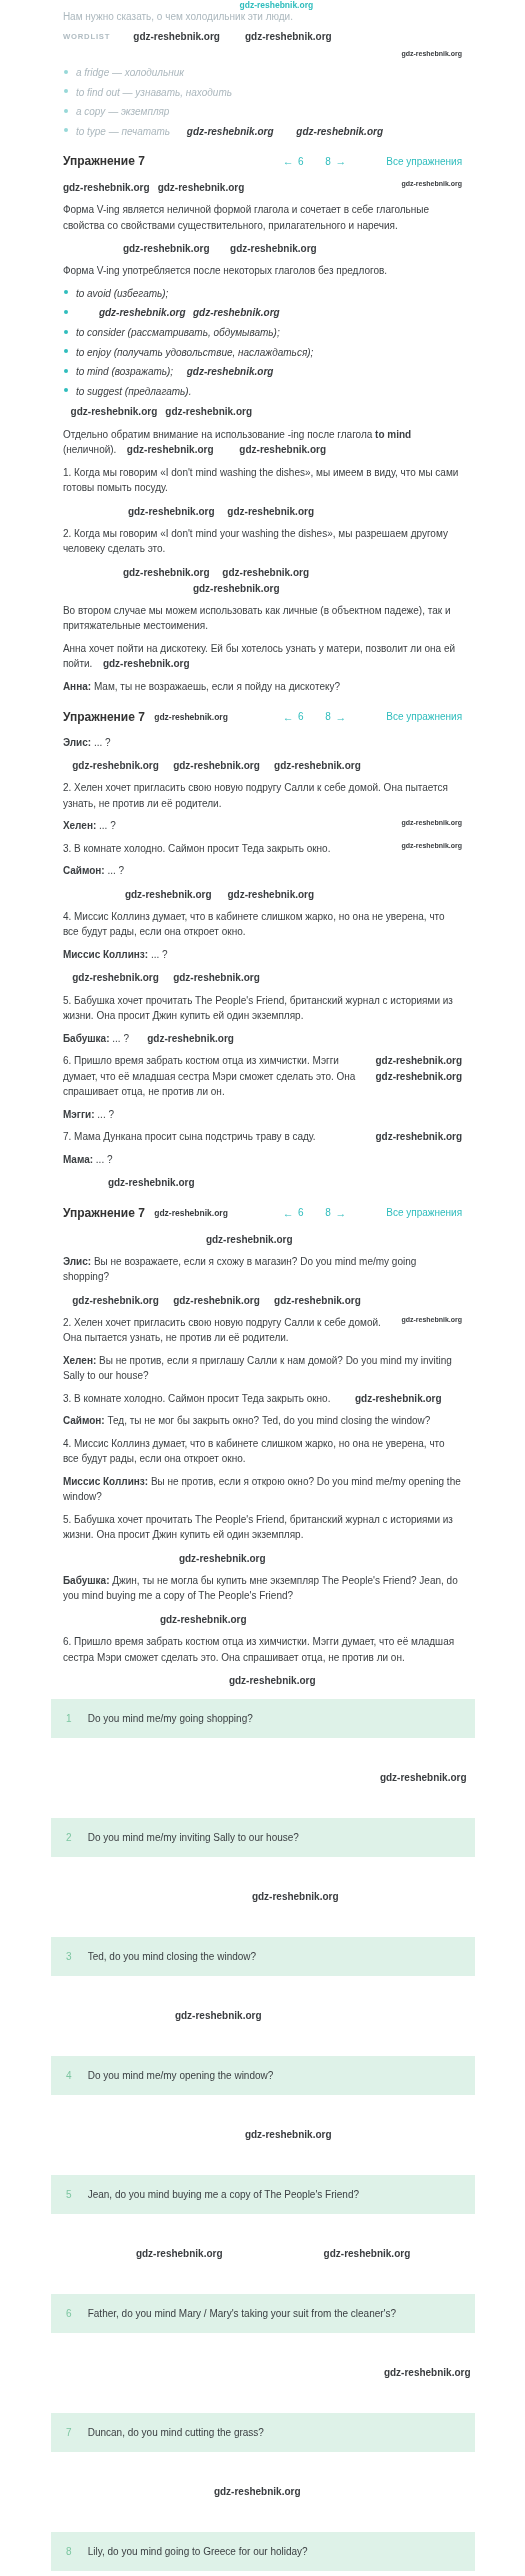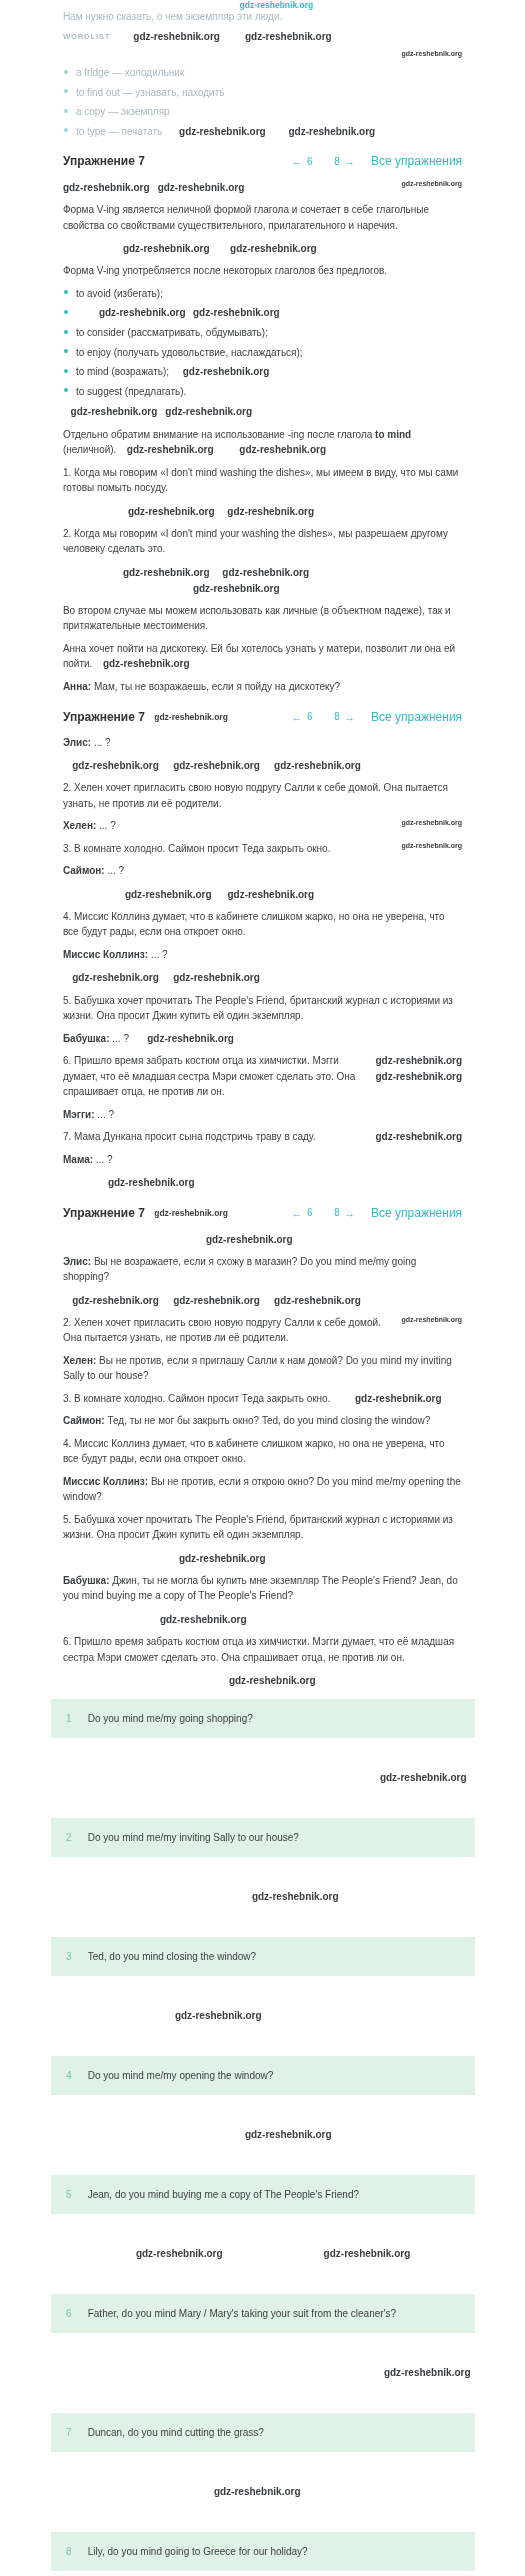--- a/index.html
+++ b/index.html
@@ -5,55 +5,55 @@
   :root { --accent:#2fbdbd; --answer-row-bg:#def2e8; --answer-number:#7cc6a1; }
   * { margin:0; padding:0; box-sizing:border-box; }
   html,body { background:#fff; }
   body { font-family:"Liberation Sans","DejaVu Sans",sans-serif; color:#3b3f42; }
   .page { position:relative; width:424px; min-height:2576px; margin:0 auto; padding:1.5px 12.4px 0; overflow:hidden; background:#fff; }
   .para { font-size:10px; line-height:1.55; margin:7px 0; }
   .faded { color:#acb8be; }
   .wordlist-label { font-size:7.7px; letter-spacing:0.8px; color:#b0bcc2; font-weight:700; }
   .label-row { display:flex; align-items:center; margin:2.3px 0; }
   .bullets { list-style:none; margin:3.1px 0; }
-  .bullets li { position:relative; padding-left:13px; margin:4.6px 0; font-size:10px; line-height:1.5; }
+  .bullets li { position:relative; padding-left:13px; margin:4.6px 0; font-size:10px; line-height:1.5;font-style:italic; }
   .bullets li::before { content:""; position:absolute; left:1.5px; top:4.6px; width:3.9px; height:3.9px; border-radius:50%; background:var(--accent); }
   .bullets.faded-list li { color:#acb8be; }
   .bullets.faded-list li::before { background:#97d8d8; }
   .wm { font-weight:700; font-size:10px; color:#3a3d40; white-space:nowrap; display:inline-block; }
   .wm-sm { font-size:7px; }
   .wm-md { font-size:8.5px; }
   .wm-accent { color:var(--accent); font-size:8.5px; }
   .wm-line { margin:3.9px 0; line-height:1.3; }
   .wm-line.right { text-align:right; margin:0.8px 0; }
   .fr { float:right; margin-left:6.2px; }
   .clr { clear:right; }
   .ex-header { display:flex; align-items:center; margin:15.5px 0 10.8px; }
   .ex-title { font-size:12px; font-weight:700; color:#333333; white-space:nowrap; }
   .ex-nav { margin-left:auto; display:flex; gap:21.7px; }
   .nav-link { color:var(--accent); text-decoration:none; font-size:10px; display:flex; gap:4.6px; align-items:center; }
   .arrow { font-size:10.8px; }
-  .all-link { color:var(--accent); text-decoration:none; font-size:12px; margin-left:16px; white-space:nowrap; }
+  .all-link { color:var(--accent); text-decoration:none; font-size:10px; margin-left:40px; white-space:nowrap; }
   .speaker { font-weight:700; }
   .final-section { margin-top:10.8px; }
   .ans-row { display:flex; align-items:center; min-height:39px; margin:0 -12.4px; padding:4.6px 12.4px 4.6px 15.5px; background:var(--answer-row-bg); }
   .ans-num { width:21.7px; flex-shrink:0; color:var(--answer-number); font-size:10px; }
   .ans-text { font-size:10px; color:#3b3f42; }
   .gap { height:80px; display:flex; align-items:center; }
   .top-accent-wm { position:absolute; top:0; left:189px; }
 </style>
 </head>
 <body>
 
 <div class="page">
 
   <span class="wm wm-accent top-accent-wm">gdz-reshebnik.org</span>
 
   <section>
-    <p class="para faded">Нам нужно сказать, о чем экземпляр эти люди.</p>
+    <p class="para faded">Нам нужно сказать, о чем холодильник эти люди.</p>
     <div class="label-row">
       <span class="wordlist-label">WORDLIST</span>
       <span class="wm" style="margin-left:23px">gdz-reshebnik.org</span>
       <span class="wm" style="margin-left:25px">gdz-reshebnik.org</span>
     </div>
     <div class="wm-line right"><span class="wm wm-sm">gdz-reshebnik.org</span></div>
     <ul class="bullets faded-list">
       <li><span>a fridge — холодильник</span></li>
       <li><span>to find out — узнавать, находить</span></li>
       <li><span>a copy — экземпляр</span></li>

